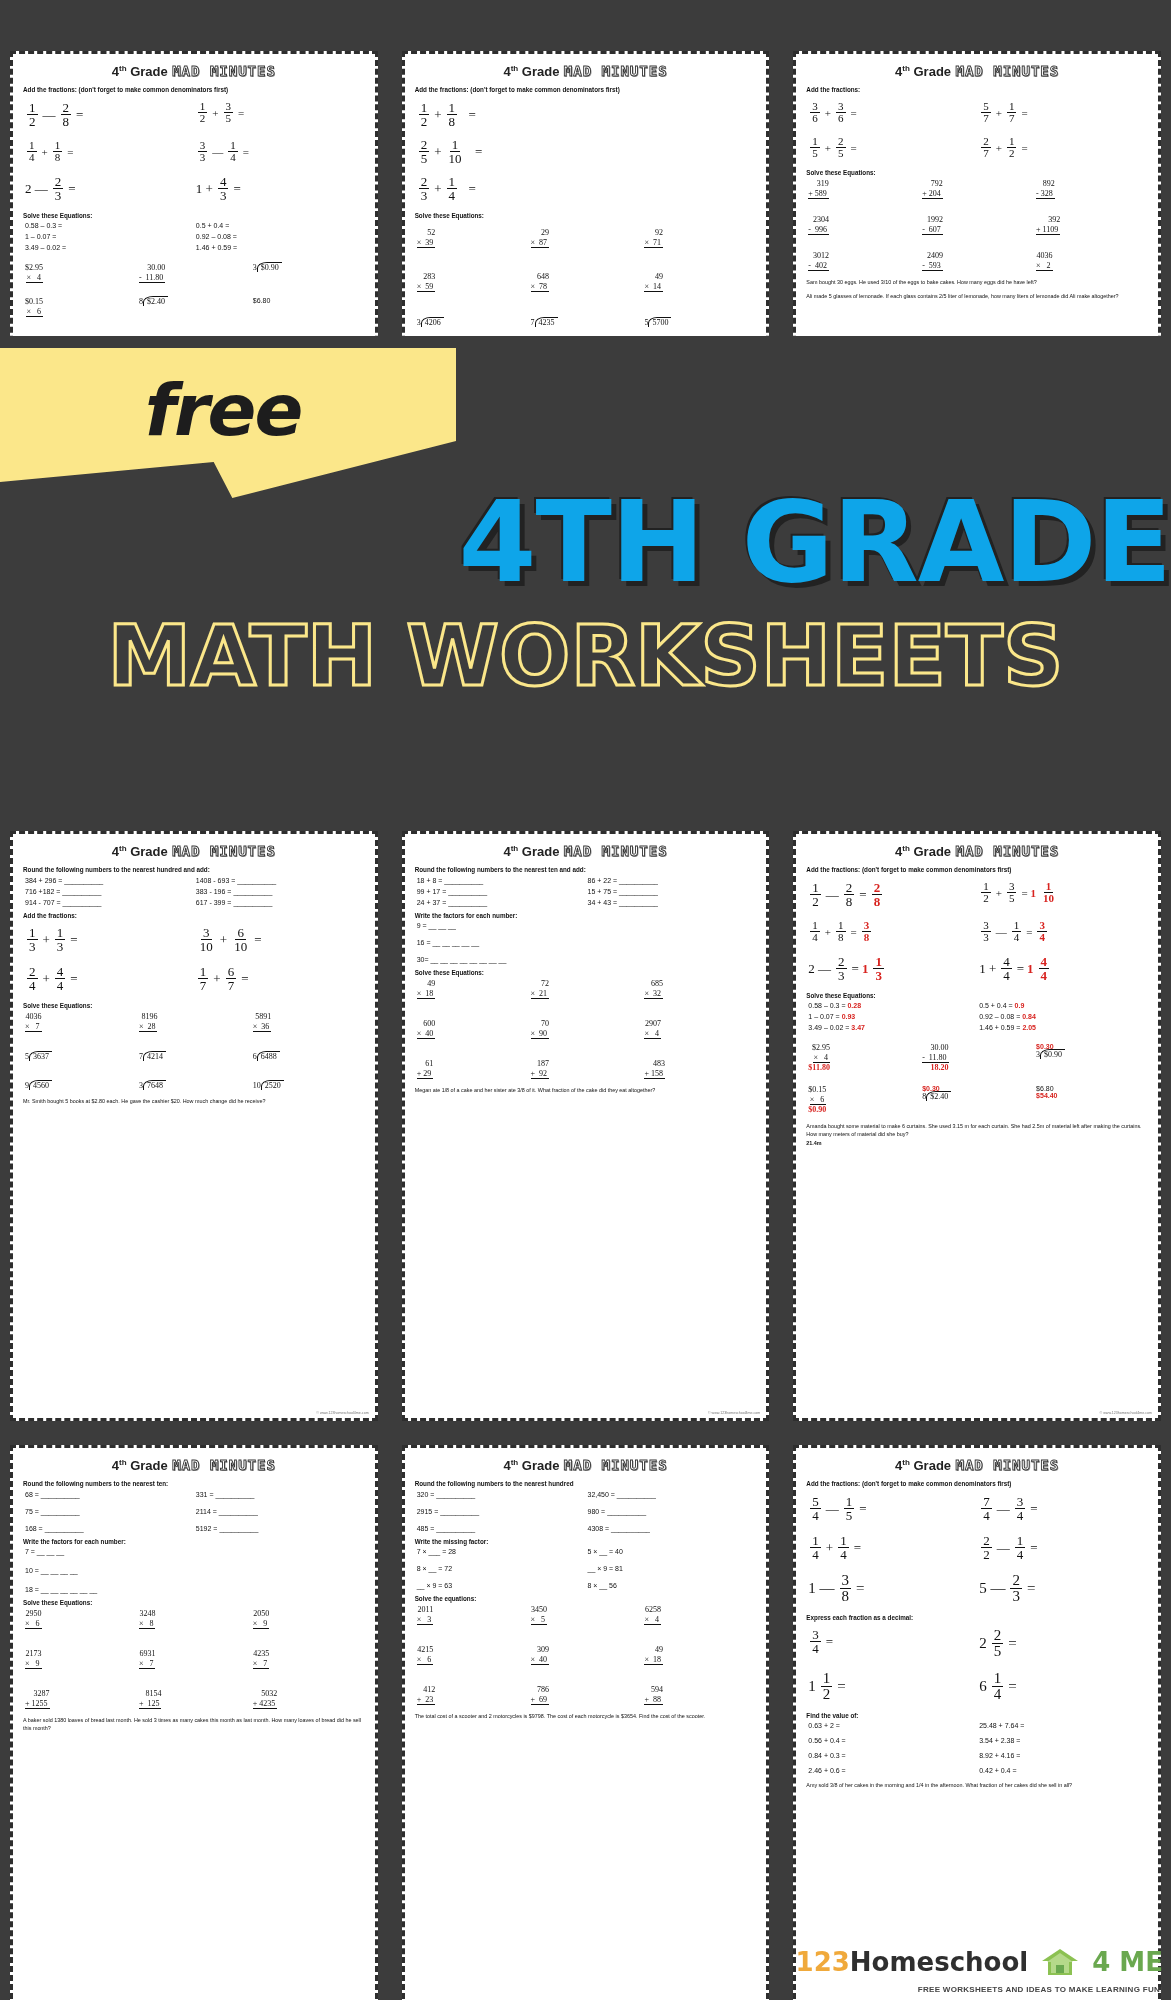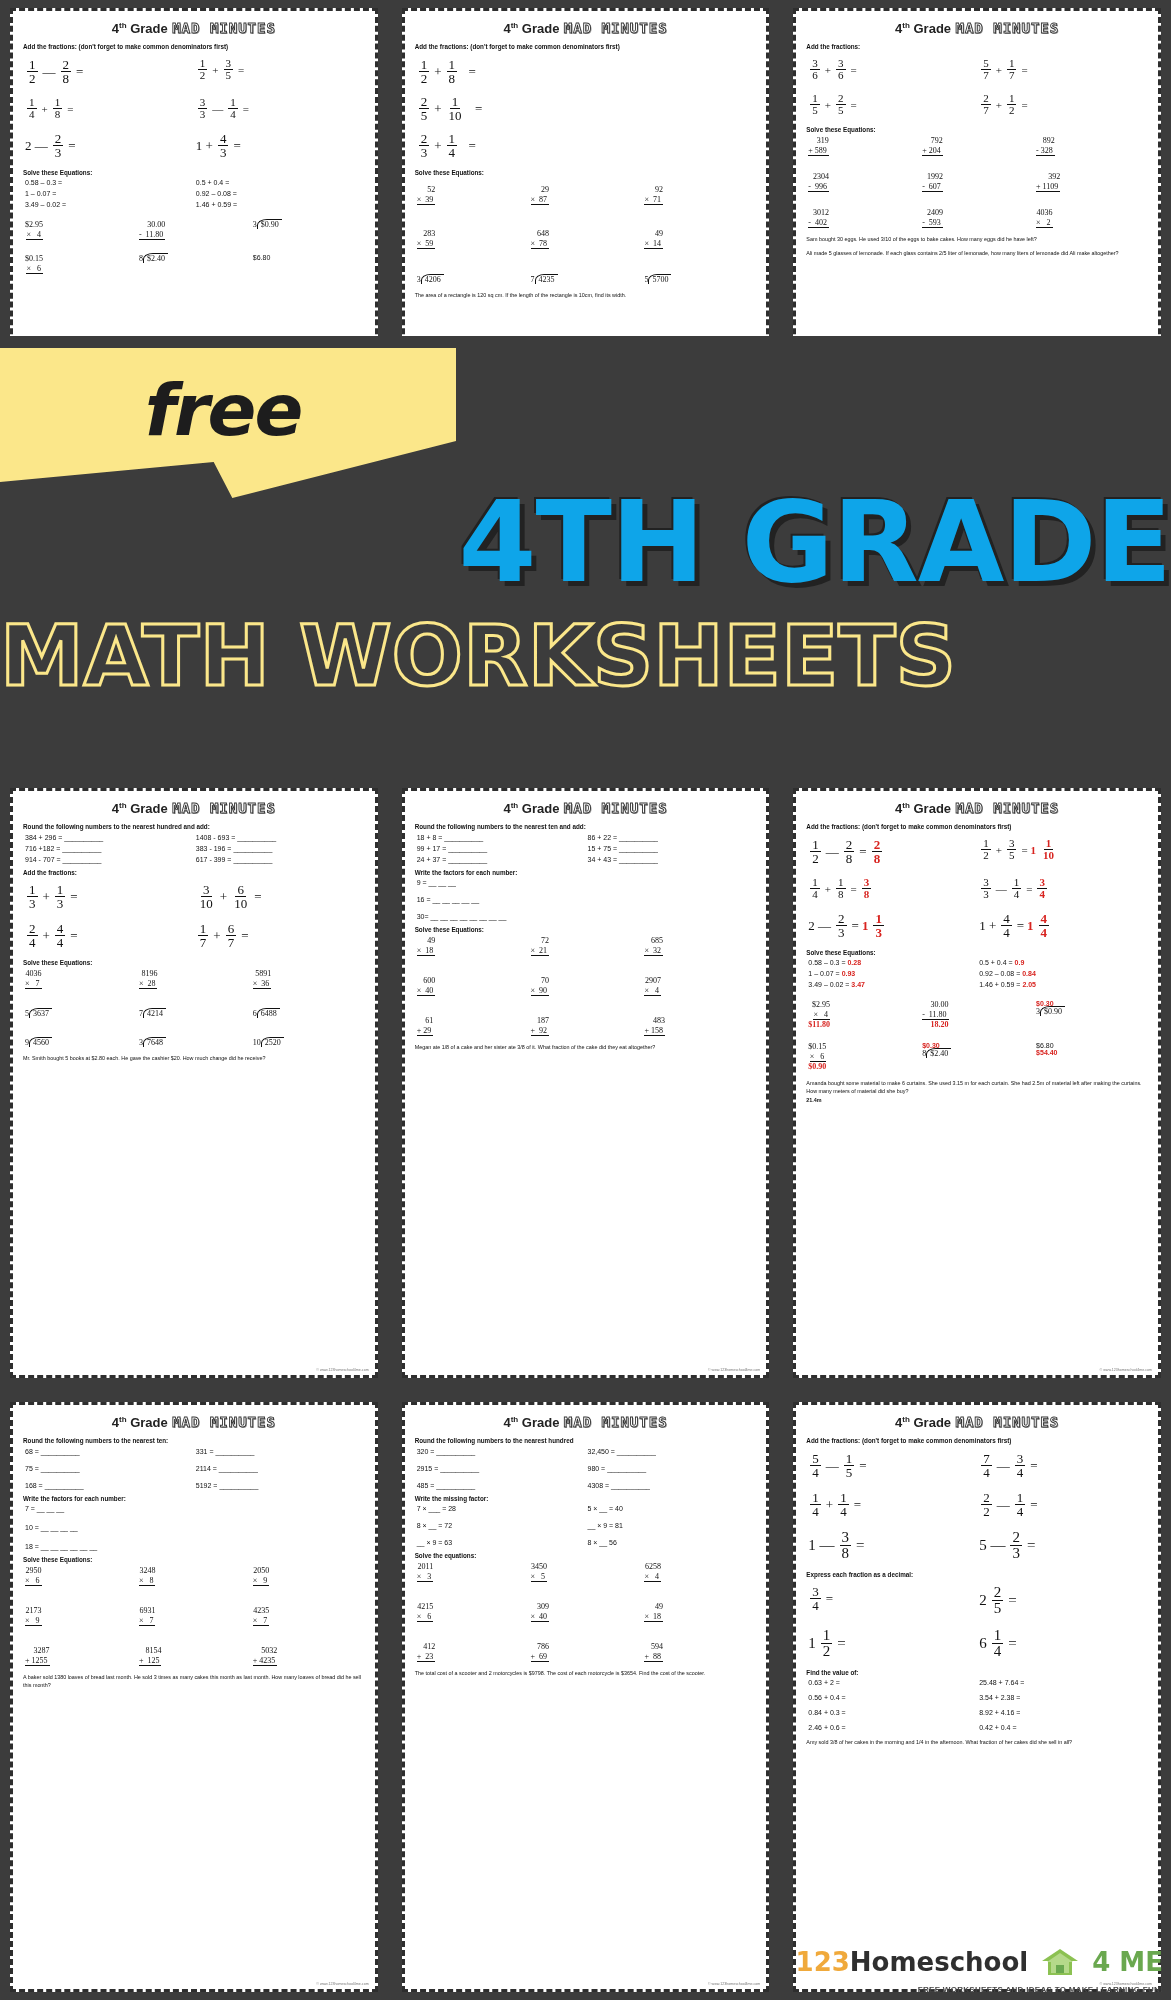--- a/index.html
+++ b/index.html
@@ -9,20 +9,21 @@
     background:#3c3c3c;
     font-family:"Liberation Sans", sans-serif;
     position:relative;
     overflow:hidden;
   }
   .grid-top, .grid-bottom {
     display:grid;
     grid-template-columns: repeat(3, 1fr);
     gap:24px;
     padding:8px 10px;
+    margin-top:43px;
   }
   .grid-top { height:360px; }
   .sheet {
     background:#fff;
     position:relative;
     border:3px dashed #2e2e2e;
     overflow:hidden;
     padding:6px 10px 4px 10px;
   }
   .ws-title {
@@ -82,21 +83,21 @@
   }
   .big-title {
     position:absolute; top:150px; left:0; right:0; text-align:right;
     font-family:"DejaVu Sans", sans-serif; font-weight:bold;
     font-size:112px; color:#0ea5e9; letter-spacing:-1px;
     text-shadow: 5px 5px 0 #222, -2px -2px 0 #222;
     line-height:1;
     margin-left:29px;
   }
   .sub-title {
-    position:absolute; top:278px; left:0; right:0; 
+    position:absolute; top:278px; left:0; right:0; text-align:center;
     font-family:"DejaVu Sans", sans-serif; font-weight:bold;
     font-size:84px; color:#3c3c3c; letter-spacing:0px; line-height:1;
     -webkit-text-stroke:3px #fbe78a;
   }
   .grid-bottom { position:absolute; top:780px; left:0; right:0; height:1220px;
     grid-template-rows: repeat(2, 1fr); }
   .logo {
     position:absolute; right:8px; bottom:6px; z-index:9;
     display:flex; flex-direction:column; align-items:flex-end;
   }

